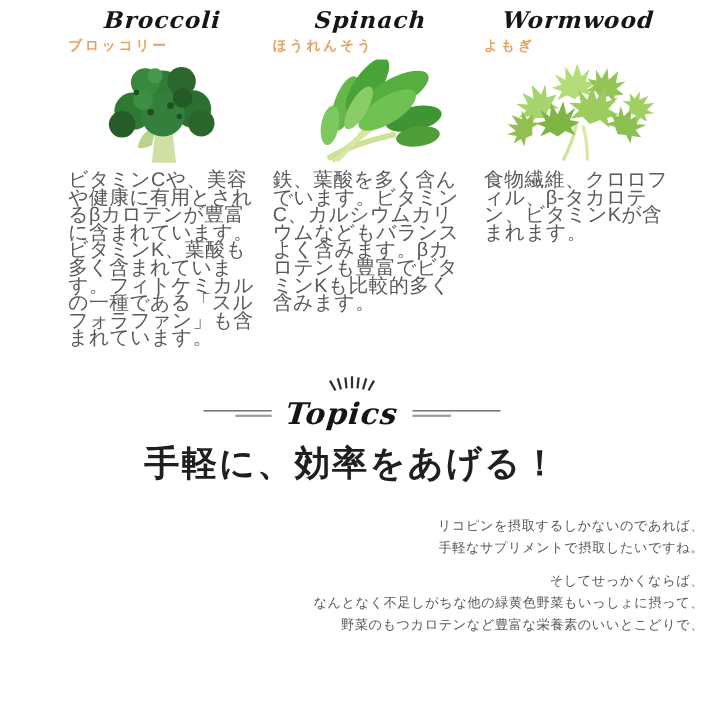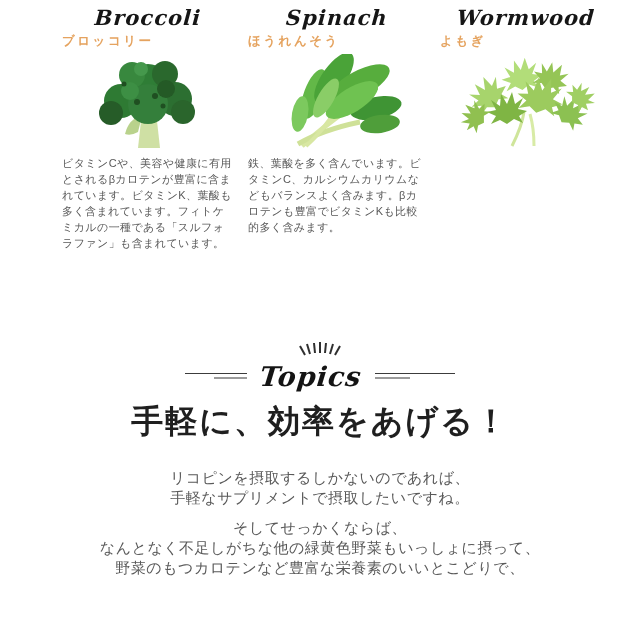--- a/index.html
+++ b/index.html
@@ -16,21 +16,21 @@
     font-style:italic; font-weight:700; font-size:21px; letter-spacing:1px;
     color:#161616; transform:skewX(-4deg);
   }
   .veg-sub {
     text-align:left; margin-top:3px;
     font-size:12.5px; font-weight:bold; letter-spacing:2.5px;
     color:var(--subtitle-orange,#e5a35f);
   }
   .veg-img { height:100px; margin-top:2px; display:flex; align-items:center; justify-content:center; }
   .veg-desc {
-    margin:3px 0 0; font-size:11px; line-height:16px; letter-spacing:0.4px;
+    margin:3px 0 0; font-size:18px; line-height:16px; letter-spacing:0.4px;
     color:var(--body-text,#595959); text-align:left;
   }
 
   
   .topics { position:absolute; top:338px; left:0; right:0; text-align:center; }
   .burst { height:18px; margin-bottom:3px; }
   .topics-row { display:flex; align-items:center; justify-content:center; gap:13px; height:34px; }
   .deco { display:flex; flex-direction:column; gap:3px; }
   .deco-left  { align-items:flex-end; }
   .deco-right { align-items:flex-start; }
@@ -41,21 +41,21 @@
   .topics-label {
     font-family:"DejaVu Serif","Liberation Serif",serif;
     font-style:italic; font-weight:700; font-size:27px; letter-spacing:1px;
     color:#141414; transform:skewX(-6deg);
   }
   .topics-heading {
     margin:7px 0 0; font-family:"Liberation Serif","DejaVu Serif",serif;
     font-weight:600; font-size:32px; letter-spacing:2px;
     color:var(--heading-text,#1f1f1f);
   }
-  .t-line { margin:0; font-size:15px; line-height:20px; letter-spacing:0.5px; color:var(--body-text,#595959); }
+  .t-line { margin:0; font-size:12px; line-height:20px; letter-spacing:0.5px; color:var(--body-text,#595959);text-align:right; }
   .t-first { margin-top:24px; }
   .t-gap   { margin-top:10px; }
 </style>
 </head>
 <body>
 
 <div class="page">
 
   <section class="veg-columns">
 
@@ -133,20 +133,21 @@
             <path d="M0 6 L-7 2 L-16 6 L-11 -2 L-20 -6 L-11 -8 L-16 -18 L-7 -12 L-6 -24 L0 -14 L5 -26 L8 -14 L16 -20 L11 -9 L20 -7 L12 -2 L16 5 L7 1 Z" fill="#8cc152"></path>
           </g>
           <g transform="translate(30 66) rotate(-55) scale(0.8)">
             <path d="M0 6 L-7 2 L-16 6 L-11 -2 L-20 -6 L-11 -8 L-16 -18 L-7 -12 L-6 -24 L0 -14 L5 -26 L8 -14 L16 -20 L11 -9 L20 -7 L12 -2 L16 5 L7 1 Z" fill="#90c050"></path>
           </g>
           <g transform="translate(126 46) rotate(60) scale(0.75)">
             <path d="M0 6 L-7 2 L-16 6 L-11 -2 L-20 -6 L-11 -8 L-16 -18 L-7 -12 L-6 -24 L0 -14 L5 -26 L8 -14 L16 -20 L11 -9 L20 -7 L12 -2 L16 5 L7 1 Z" fill="#a0cf63"></path>
           </g>
         </svg>
       </div>
+      <p class="veg-desc">食物繊維、クロロフィル、β-タカロテン、ビタミンKが含まれます。</p>
     </div>
 
   </section>
 
   <section class="topics">
 
     <div class="burst">
       <svg width="44" height="18" viewBox="0 0 44 18" aria-hidden="true">
         <g stroke="#2f2f2f" stroke-width="2">
           <line x1="7" y1="17" x2="2" y2="8"></line>

